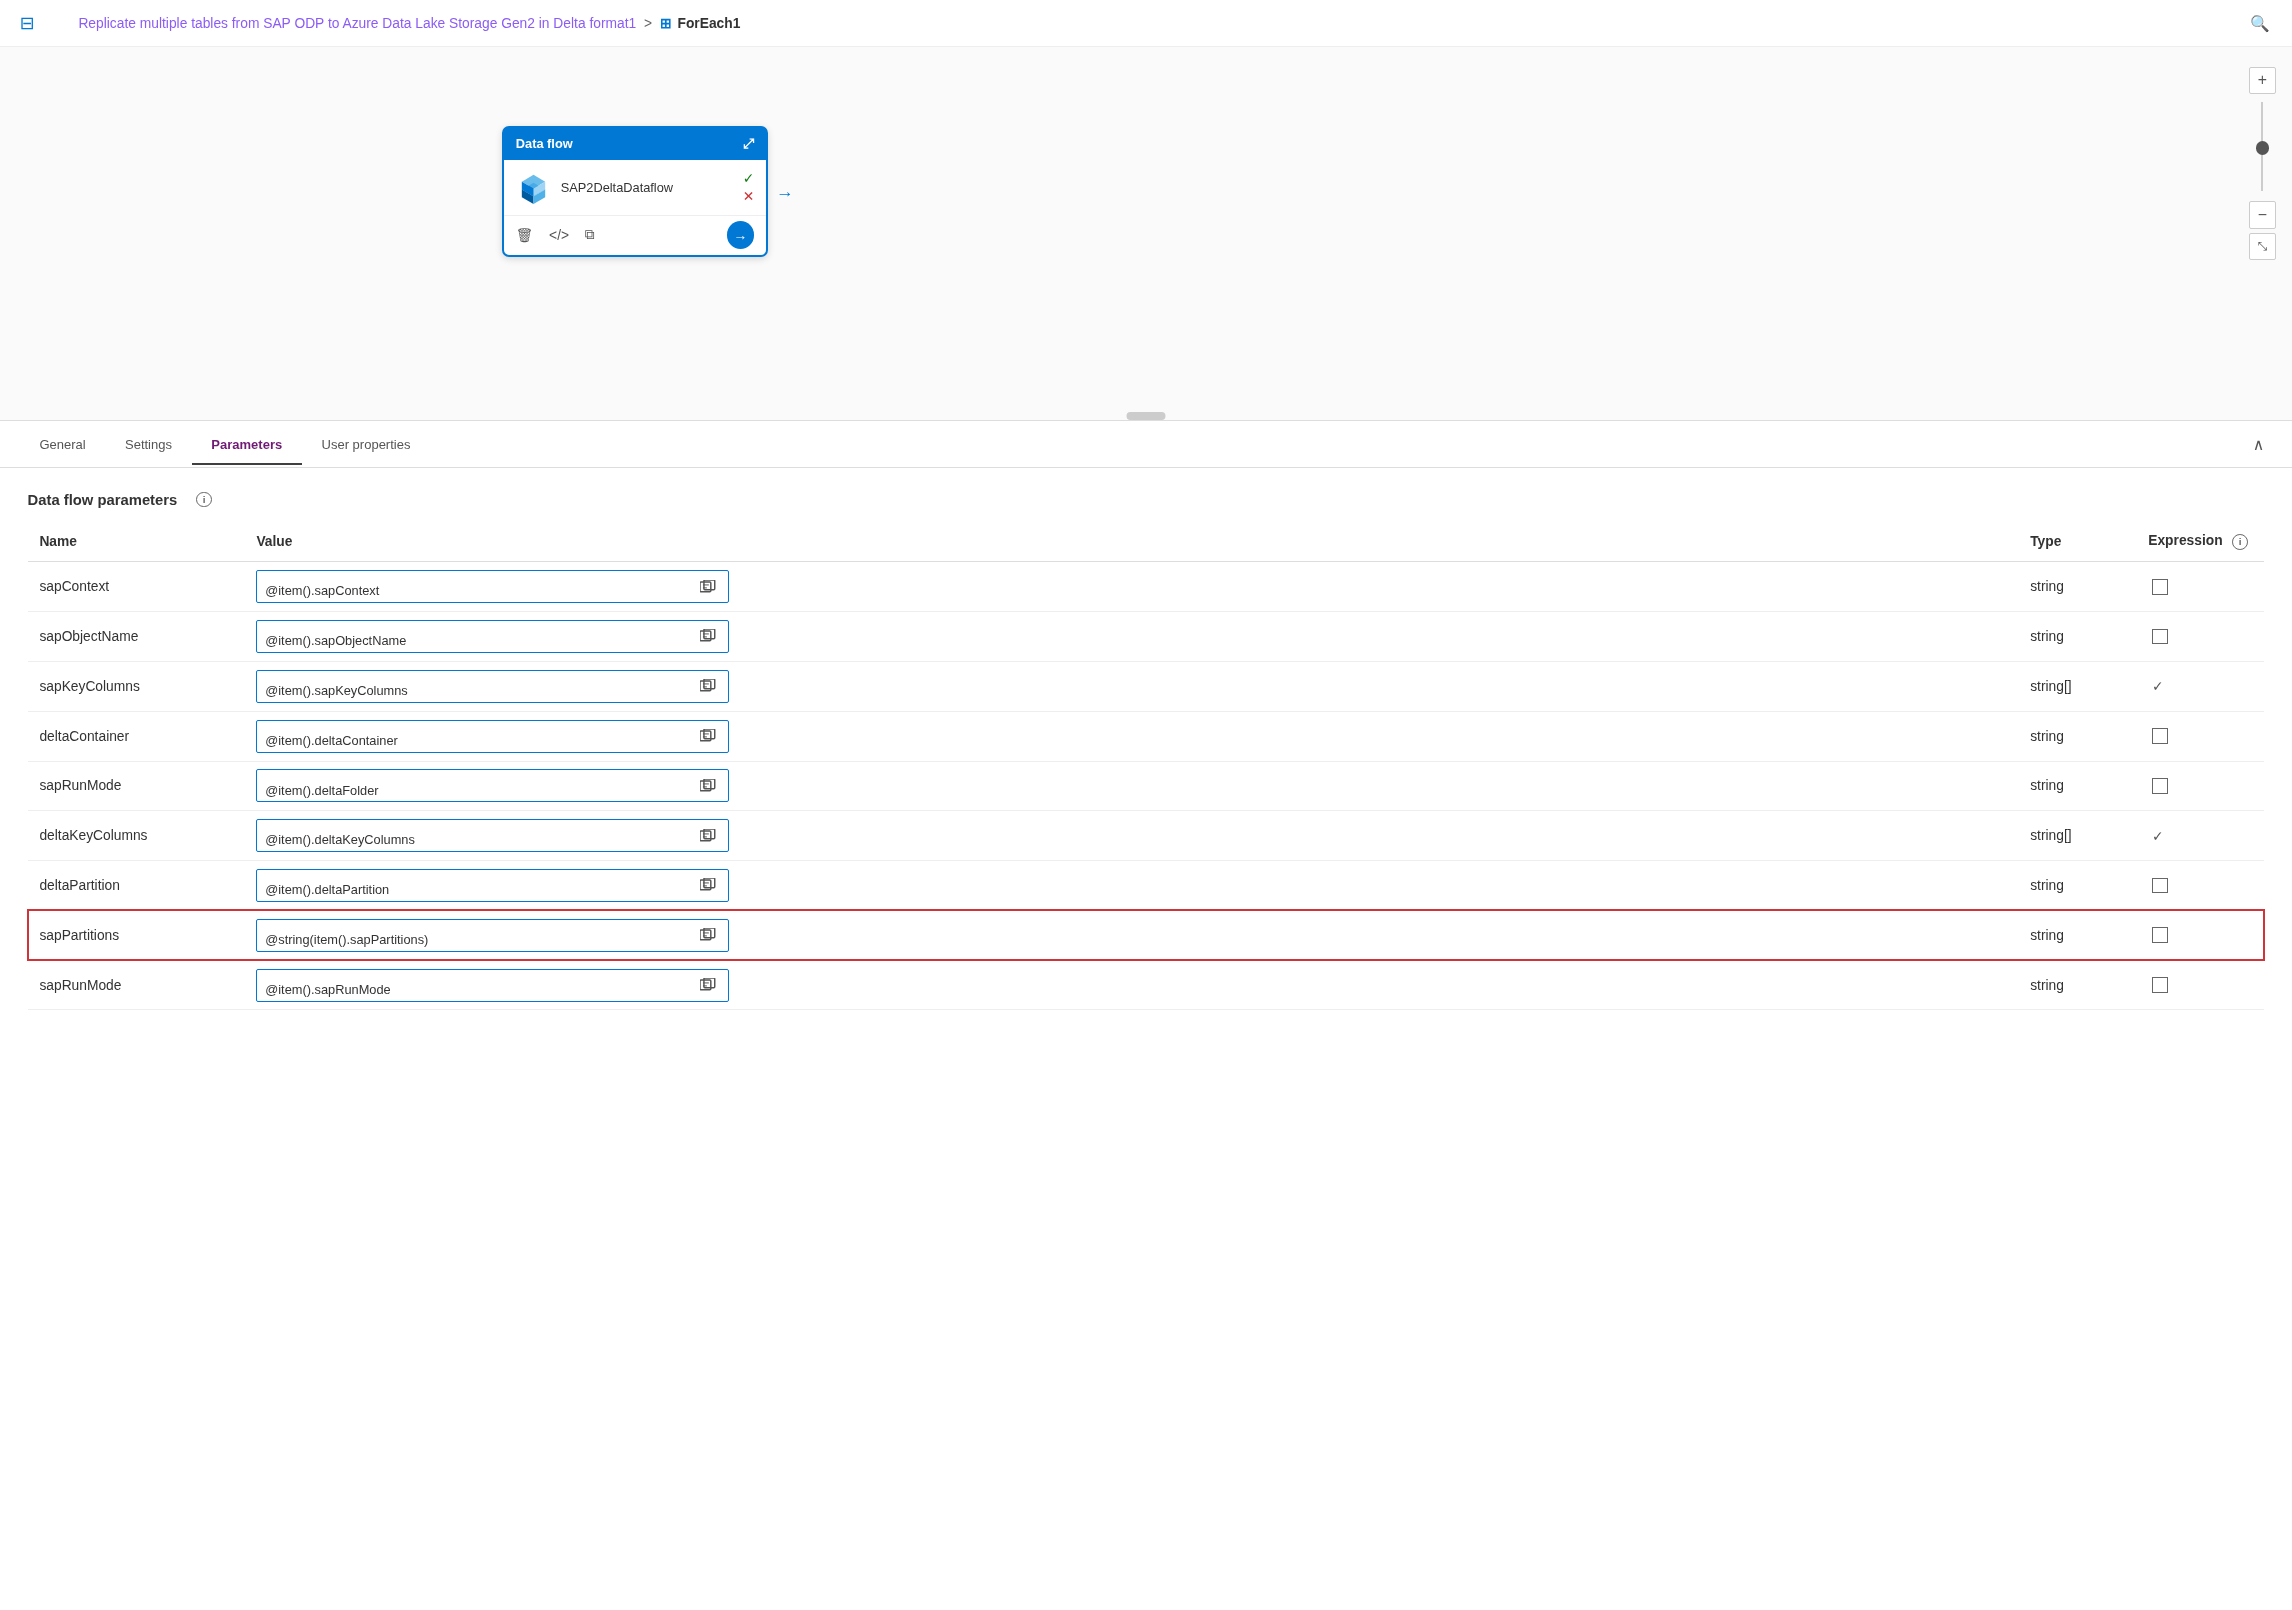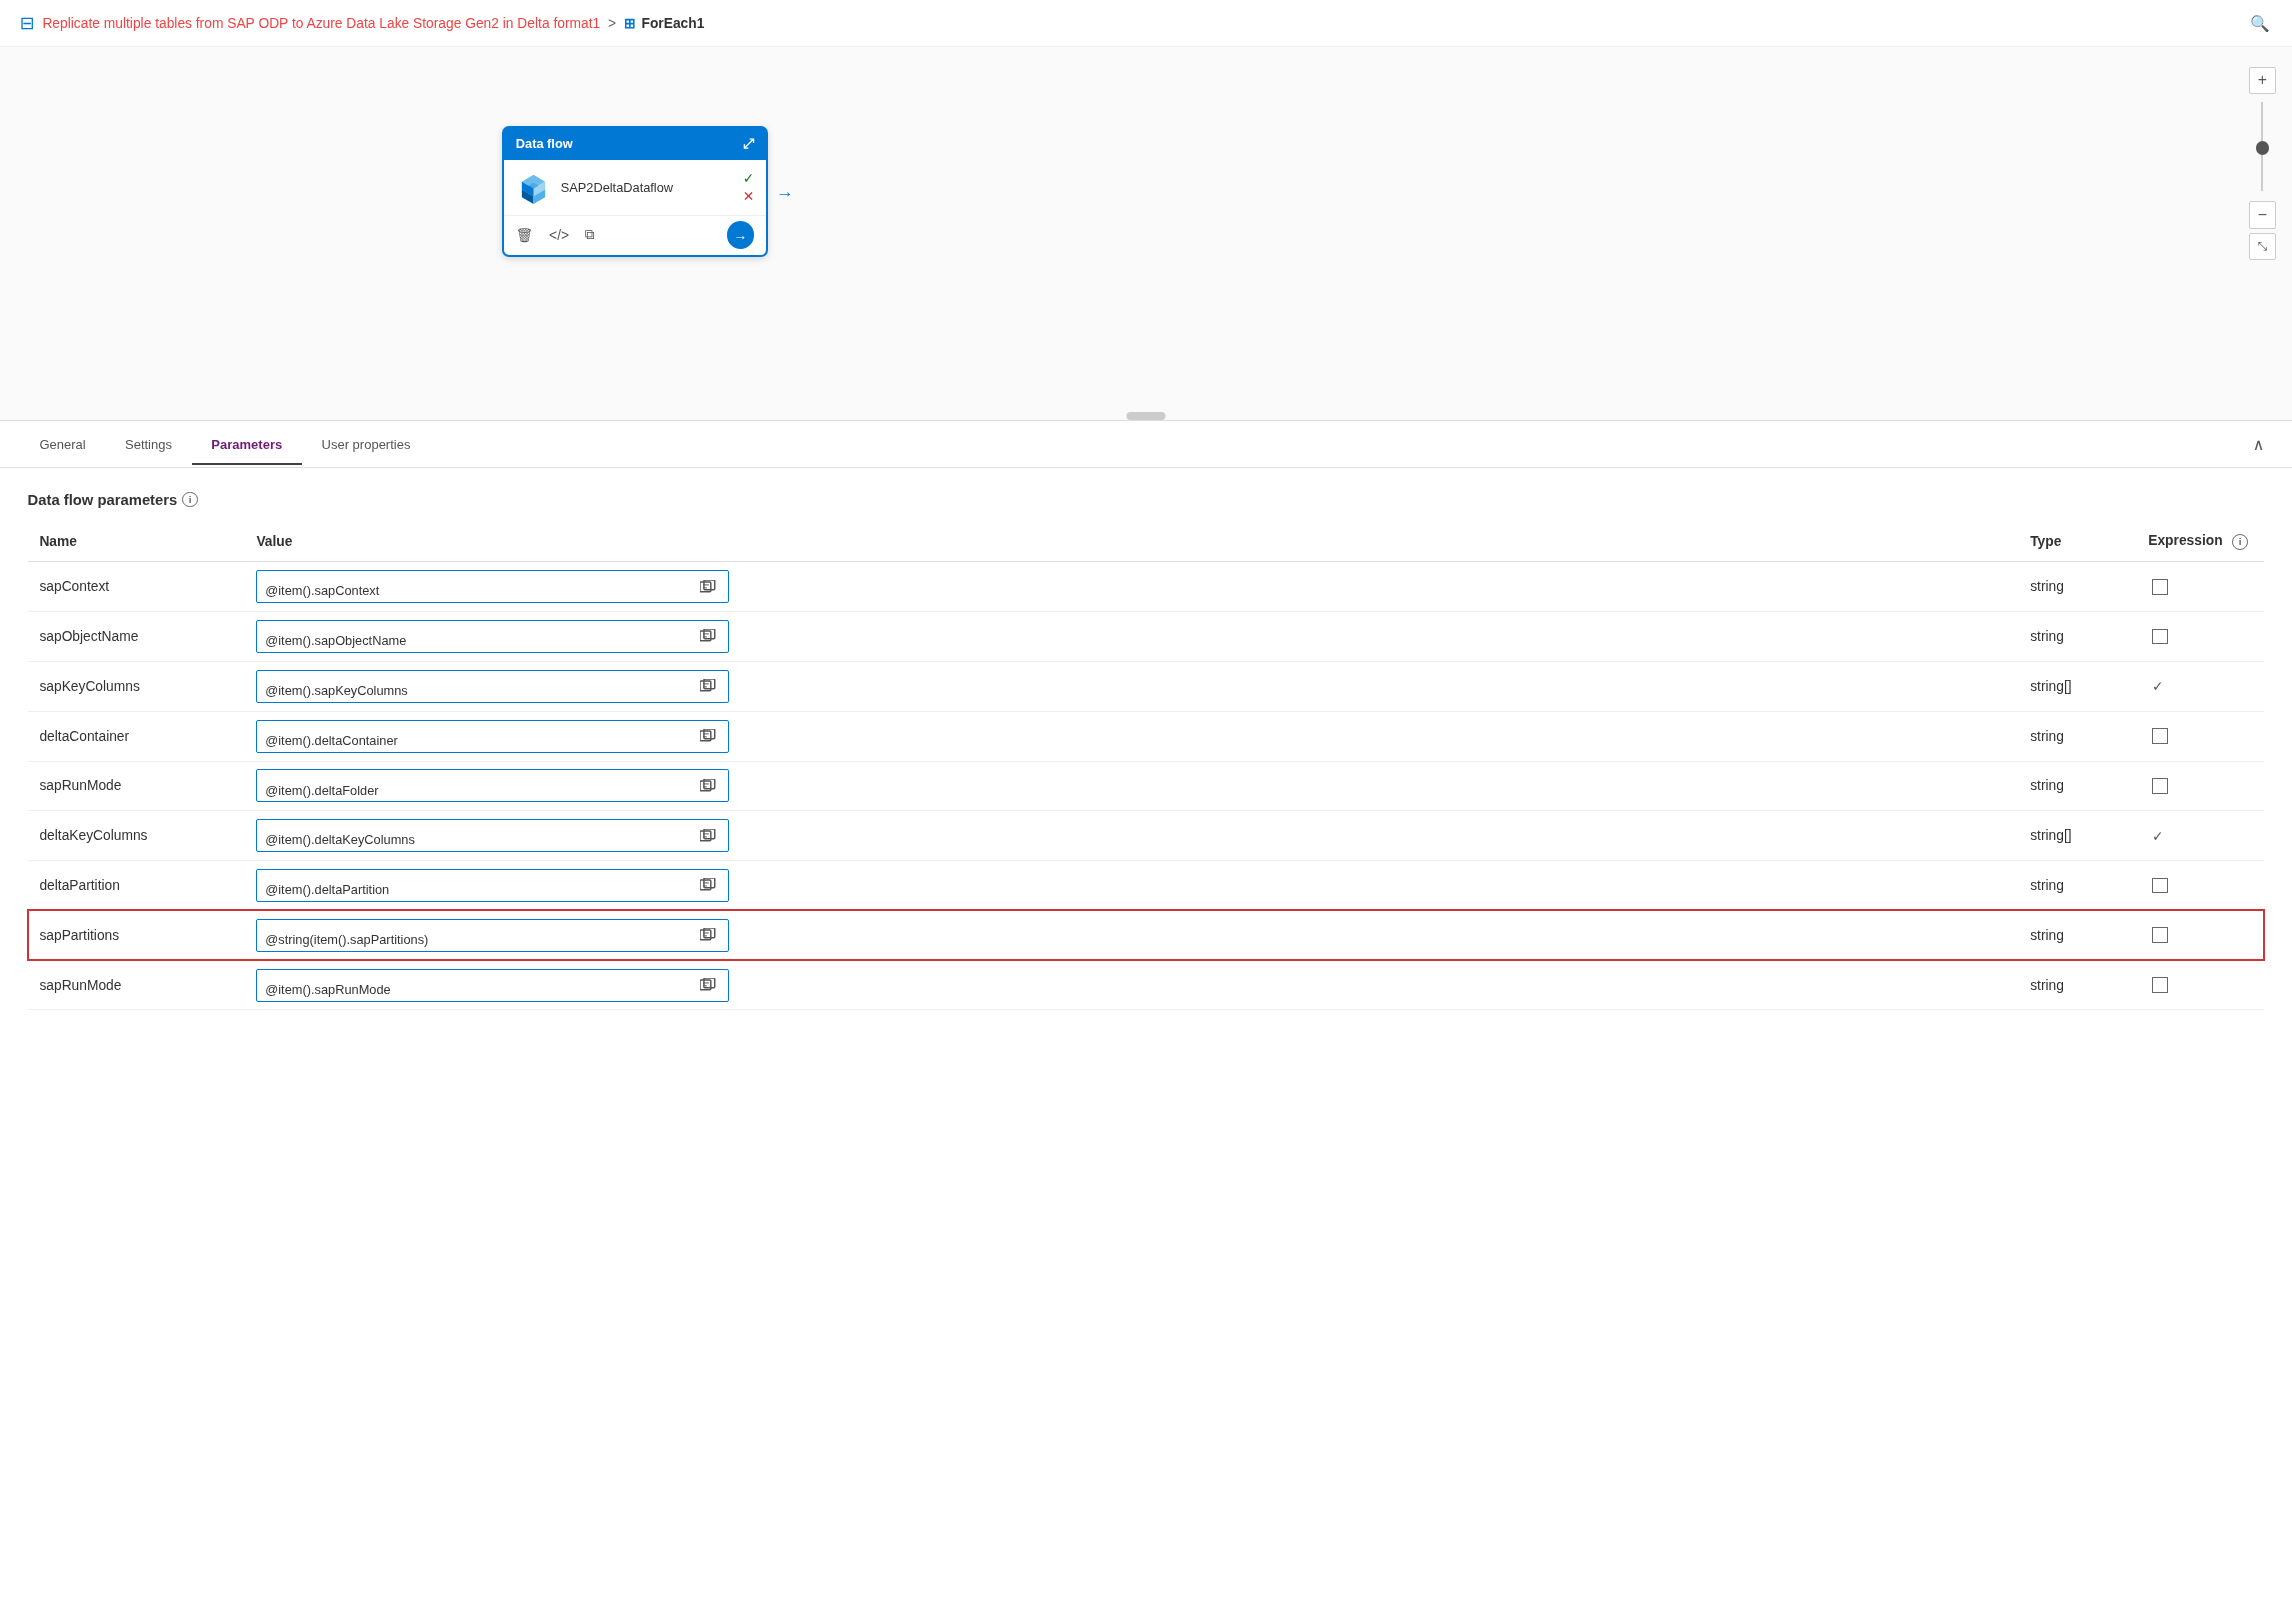--- a/index.html
+++ b/index.html
@@ -22,23 +22,24 @@
       color: #0078d4;
       border-bottom: 1px solid #eee;
       background: #fff;
       height: 47px;
     }
     .breadcrumb-bar .pipeline-icon {
       margin-right: 7.9px;
       font-size: 17.7px;
     }
     .breadcrumb-link {
-      color: #ef4444;
+      color: #8b5cf6;
       cursor: pointer;
       text-decoration: none;
+      margin-left: 36px;
     }
     .breadcrumb-separator {
       margin: 0 7.9px;
       color: #666;
     }
     .breadcrumb-current {
       display: flex;
       align-items: center;
       color: #333;
       font-weight: 600;
@@ -290,21 +291,21 @@
     .panel-content {
       padding: 23.6px 27.6px;
     }
 
     
     .section-title {
       font-size: 14.8px;
       font-weight: 600;
       display: flex;
       align-items: center;
-      gap: 5px;
+      gap: 19px;
       margin-bottom: 17.7px;
       color: #333;
     }
     .info-icon {
       width: 15.8px;
       height: 15.8px;
       border-radius: 50%;
       border: 1px solid #666;
       display: inline-flex;
       align-items: center;

